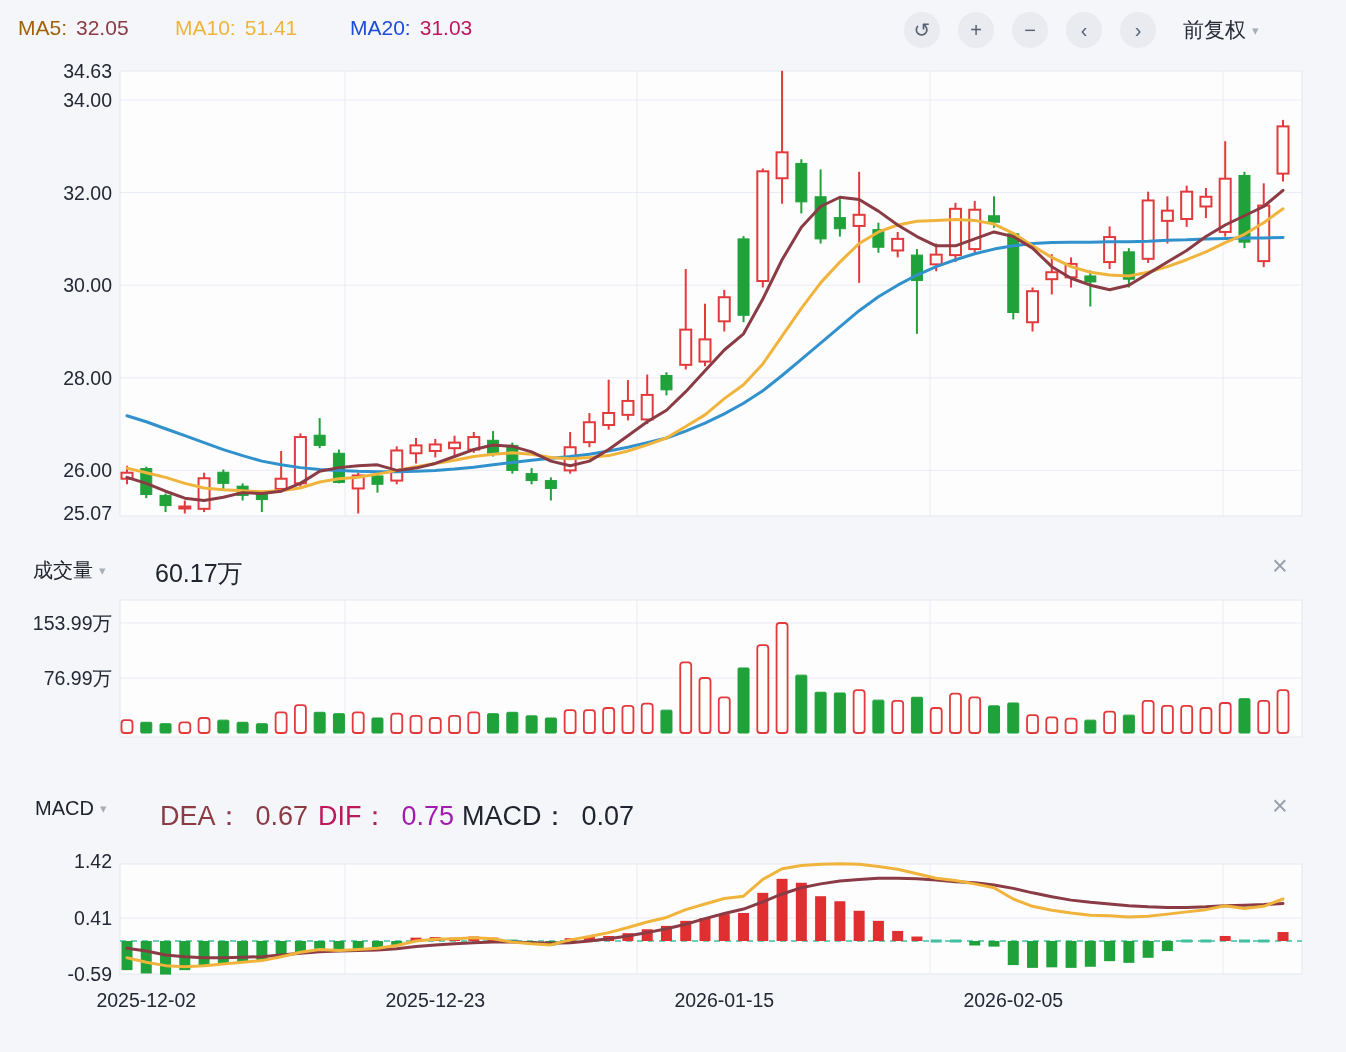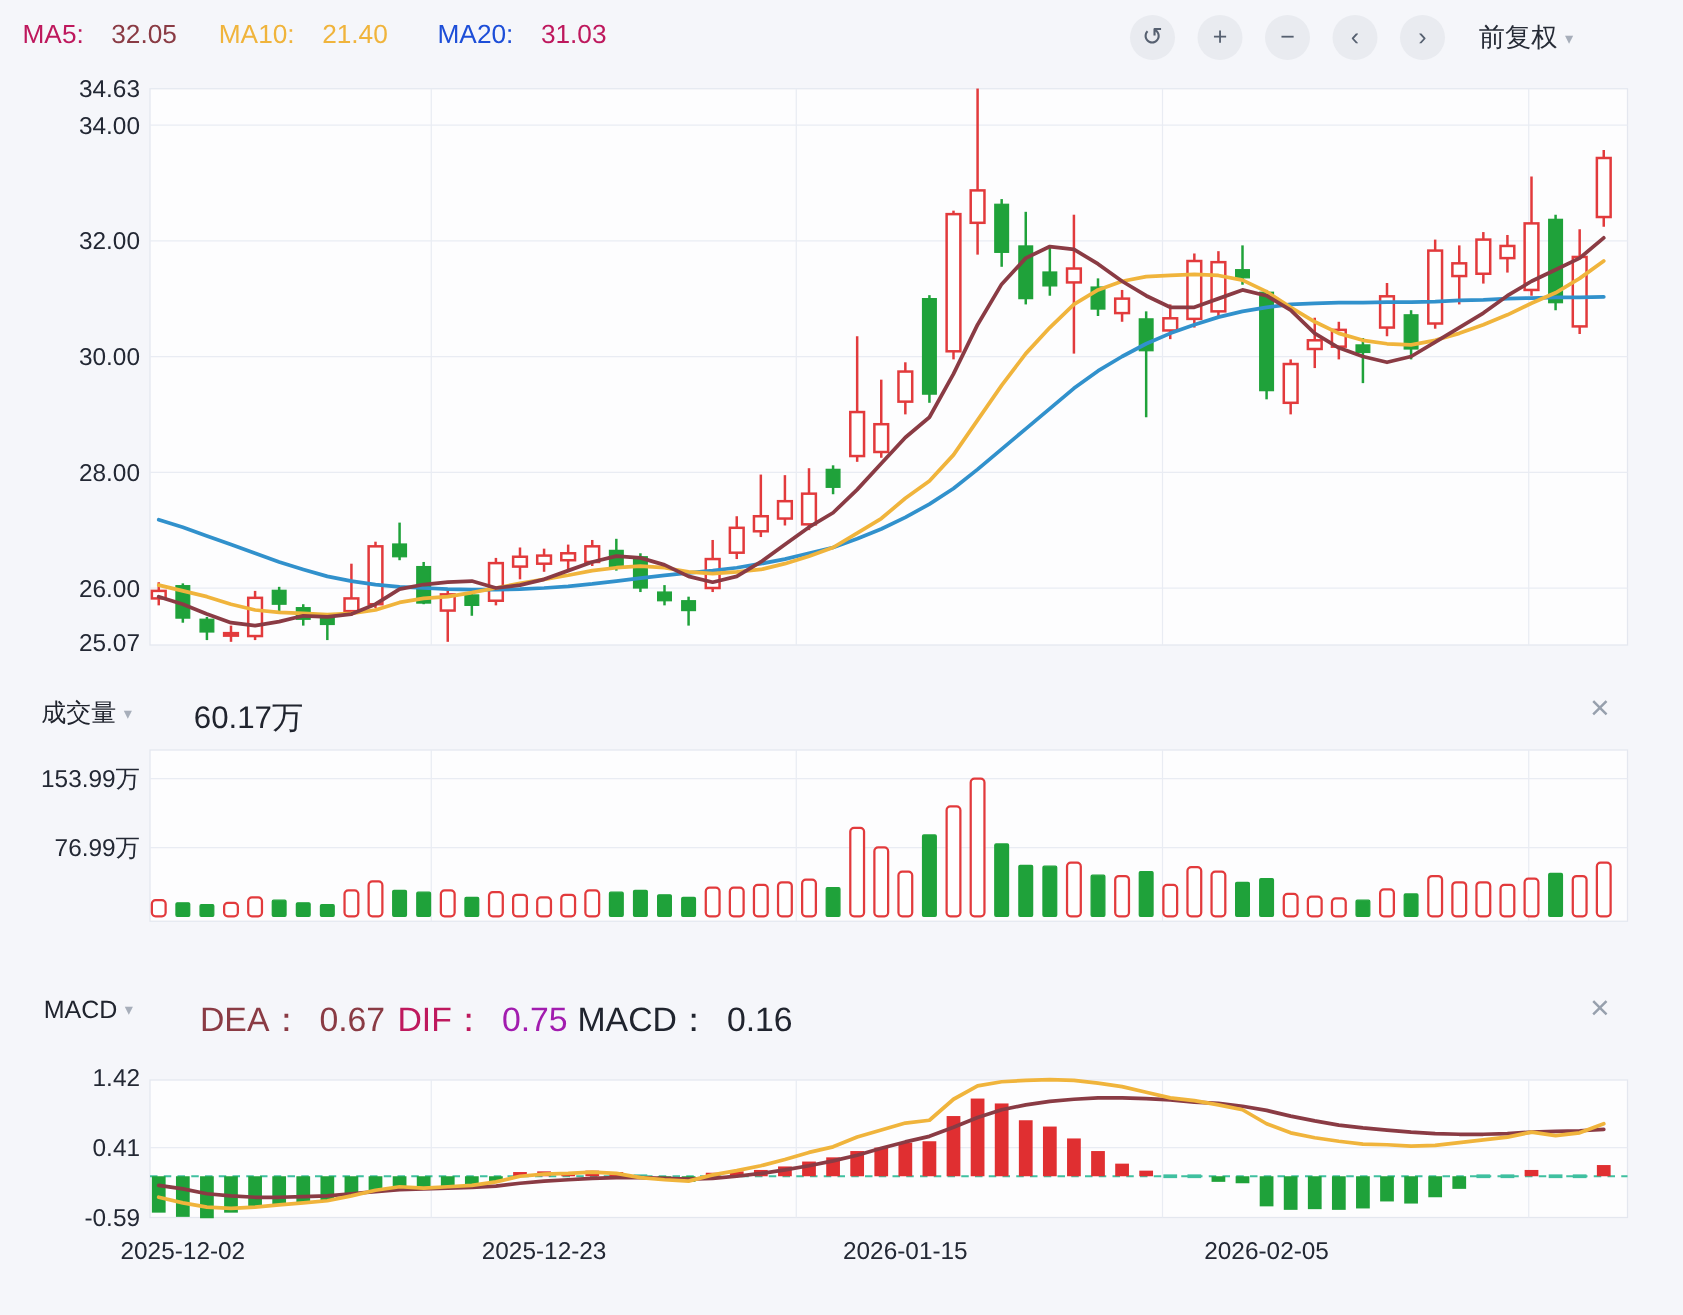--- a/index.html
+++ b/index.html
@@ -1,20 +1,20 @@
 <!DOCTYPE html>
 <html><head>
 <meta charset="utf-8">
 <style>
   html,body{margin:0;padding:0;}
   body{font-family:"Liberation Sans",sans-serif;}
   .page{position:relative;width:1346px;height:1052px;background:#f5f6fa;overflow:hidden;}
   .abs{position:absolute;}
   .hdr-pair{position:absolute;top:16px;font-size:21px;font-weight:400;white-space:nowrap;}
-  .hdr-pair .val{margin-left:22px;}
+  .hdr-pair .val{margin-left:9px;}
   .tb-btn{position:absolute;top:12px;width:36px;height:36px;border-radius:50%;background:#e9ebf0;
           color:#566070;font-size:20px;line-height:36px;text-align:center;cursor:pointer;user-select:none;}
   .adjust{position:absolute;top:16px;left:1183px;font-size:21px;color:#262b36;cursor:pointer;white-space:nowrap;}
   .caret{color:#a7aeba;font-size:13px;margin-left:6px;vertical-align:2px;}
   .panel-hdr-title{font-size:20px;color:#20242e;cursor:pointer;white-space:nowrap;}
   .close-x{position:absolute;left:1272px;font-size:27px;font-weight:300;color:#97a0ad;cursor:pointer;line-height:28px;}
   .pair{position:absolute;font-size:27px;white-space:nowrap;}
   .pair .lbl{margin-right:13px;}
   svg{position:absolute;left:0;top:0;font-family:"Liberation Sans",sans-serif;}
 </style>
@@ -474,24 +474,24 @@
       <text x="112" y="868.48" text-anchor="end" fill="#232834" font-size="19.5">1.42</text>
       <text x="112" y="925.04" text-anchor="end" fill="#232834" font-size="19.5">0.41</text>
       <text x="112" y="981.04" text-anchor="end" fill="#232834" font-size="19.5">-0.59</text>
       <text x="146.26670000000001" y="1007" text-anchor="middle" fill="#232834" font-size="19.5">2025-12-02</text>
       <text x="435.2672" y="1007" text-anchor="middle" fill="#232834" font-size="19.5">2025-12-23</text>
       <text x="724.2677" y="1007" text-anchor="middle" fill="#232834" font-size="19.5">2026-01-15</text>
       <text x="1013.2682" y="1007" text-anchor="middle" fill="#232834" font-size="19.5">2026-02-05</text>
     </svg>
 
   <div class="hdr-pair" style="left:18px">
-    <span class="lbl" style="color: #be185d;">MA5:</span><span class="val" style="color: rgb(138, 59, 68);">32.05</span>
+    <span class="lbl" style="color: #a16207;">MA5:</span><span class="val" style="color: rgb(138, 59, 68);">32.05</span>
   </div>
   <div class="hdr-pair" style="left:175px">
-    <span class="lbl" style="color: rgb(240, 180, 60);">MA10:</span><span class="val" style="color: rgb(240, 180, 60);">21.40</span>
+    <span class="lbl" style="color: rgb(240, 180, 60);">MA10:</span><span class="val" style="color: rgb(240, 180, 60);">51.41</span>
   </div>
   <div class="hdr-pair" style="left:350px">
     <span class="lbl" style="color: #1d4ed8;">MA20:</span><span class="val" style="color: #be185d;">31.03</span>
   </div>
 
   <div class="tb-btn" style="left:904px"><span>↺</span></div>
   <div class="tb-btn" style="left:958px"><span>+</span></div>
   <div class="tb-btn" style="left:1012px"><span>−</span></div>
   <div class="tb-btn" style="left:1066px"><span>‹</span></div>
   <div class="tb-btn" style="left:1120px"><span>›</span></div>
@@ -509,17 +509,17 @@
   <div class="abs panel-hdr-title" style="left:35px;top:797px">
     <span>MACD</span><span class="caret">▾</span>
   </div>
   <div class="pair" style="left:160px;top:798px">
     <span class="lbl" style="color: rgb(138, 59, 68);">DEA：</span><span style="color: rgb(138, 59, 68);">0.67</span>
   </div>
   <div class="pair" style="left:318px;top:798px">
     <span class="lbl" style="color: #be185d;">DIF：</span><span style="color: #a21caf;">0.75</span>
   </div>
   <div class="pair" style="left:462px;top:798px;color:#20242e">
-    <span class="lbl">MACD：</span><span>0.16</span>
+    <span class="lbl">MACD：</span><span>0.07</span>
   </div>
   <div class="close-x" style="top:792px">×</div>
 
 </div>
 
 </body></html>

